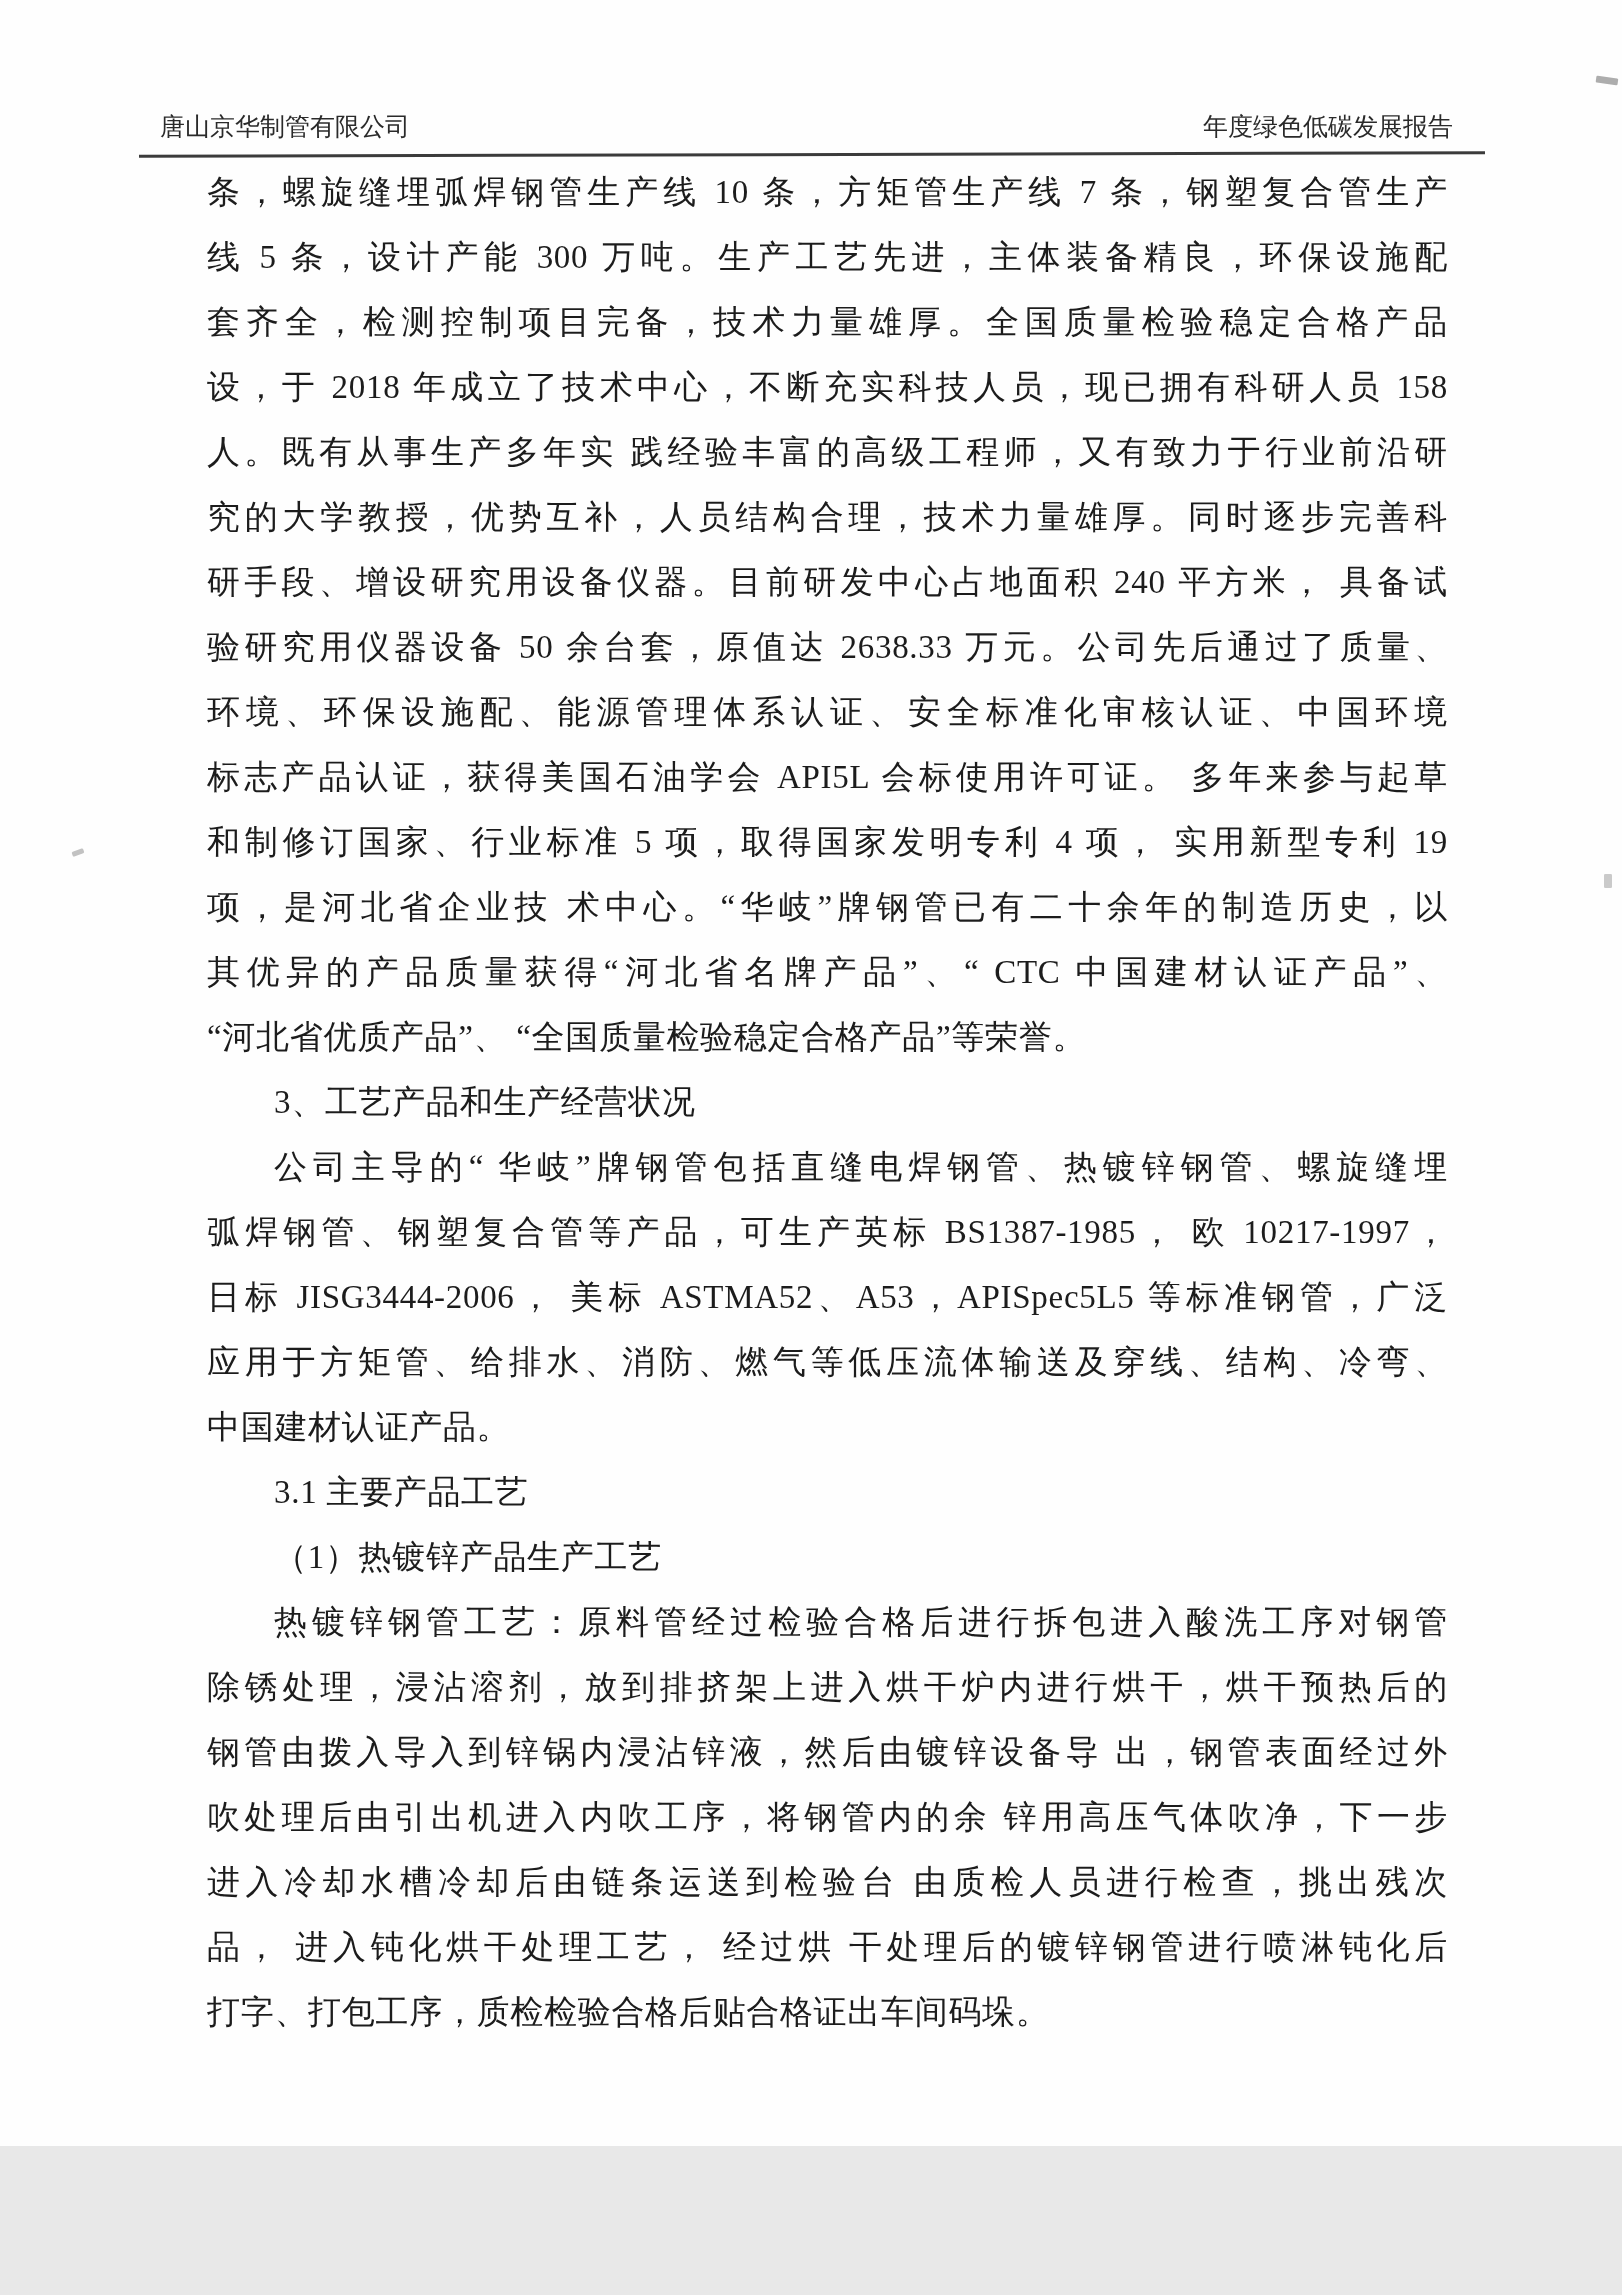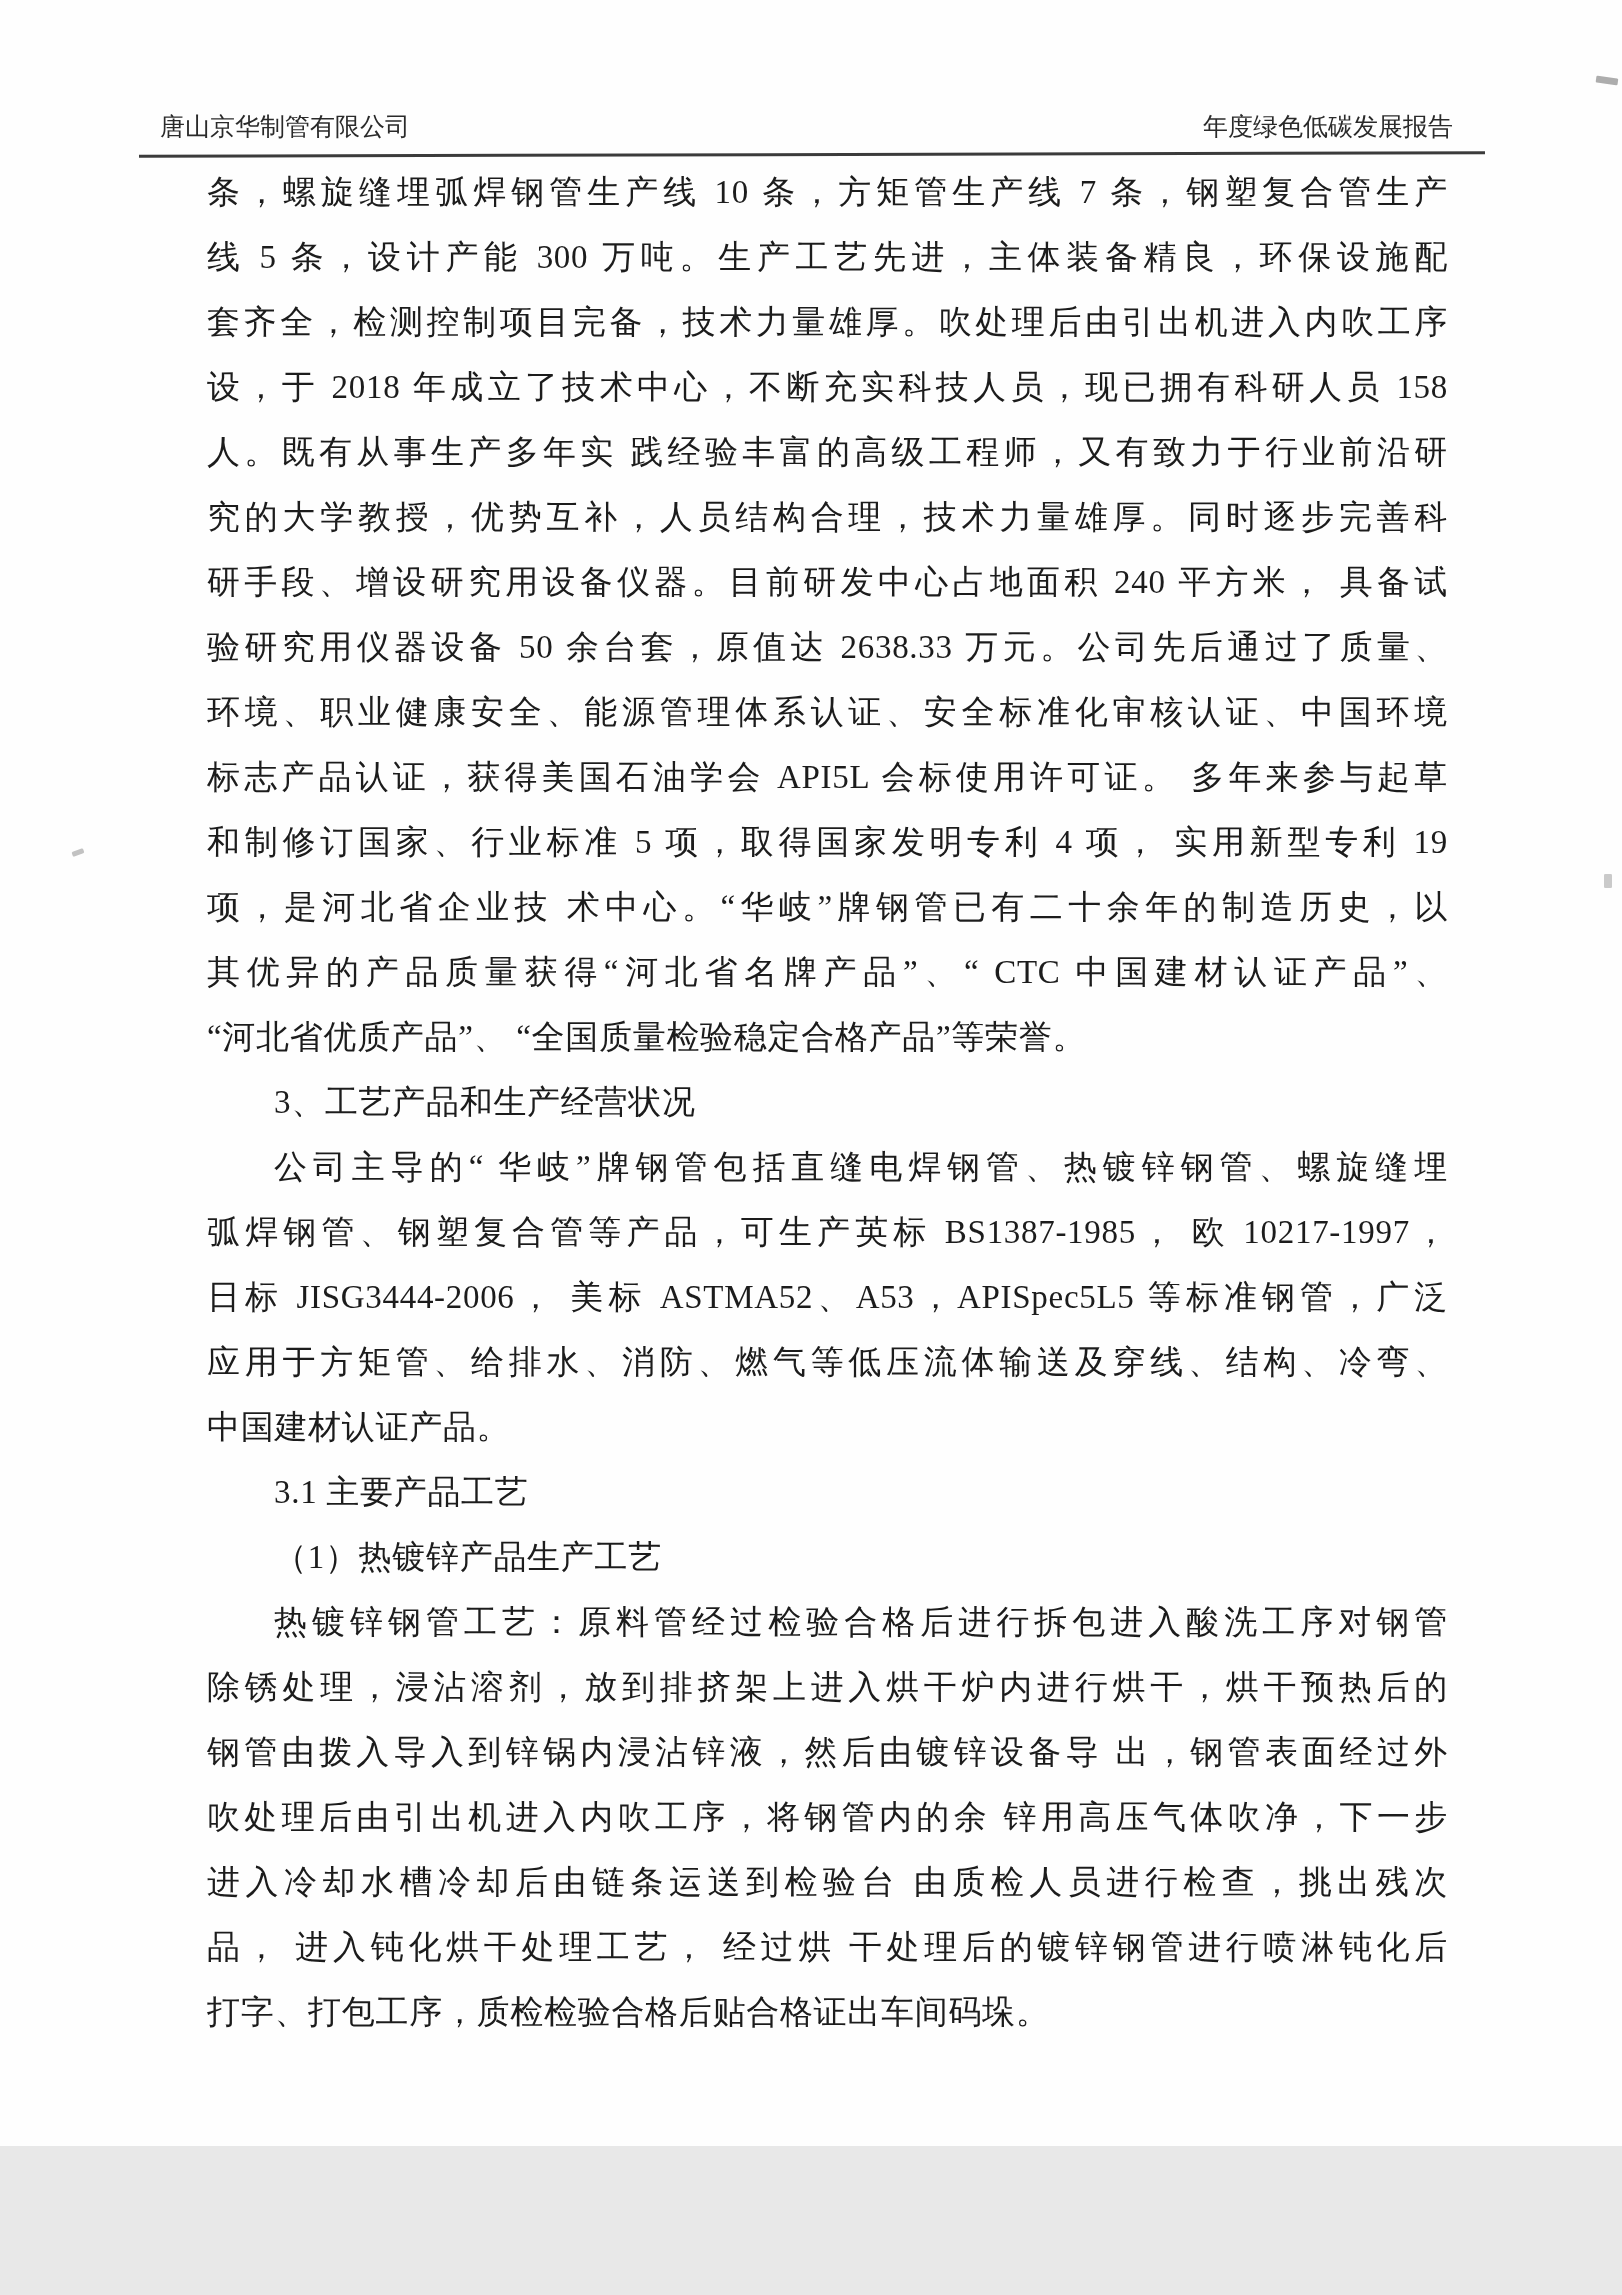--- a/index.html
+++ b/index.html
@@ -77,27 +77,27 @@
 
   <div class="header">
     <span>唐山京华制管有限公司</span>
     <span>年度绿色低碳发展报告</span>
   </div>
   <div class="header-rule"></div>
 
   <div class="body-text">
     <div class="line">条，螺旋缝埋弧焊钢管生产线 10 条，方矩管生产线 7 条，钢塑复合管生产</div>
     <div class="line">线 5 条，设计产能 300 万吨。生产工艺先进，主体装备精良，环保设施配</div>
-    <div class="line">套齐全，检测控制项目完备，技术力量雄厚。吹处理后由引出机进入内吹工序</div>
+    <div class="line">套齐全，检测控制项目完备，技术力量雄厚。全国质量检验稳定合格产品</div>
     <div class="line">设，于 2018 年成立了技术中心，不断充实科技人员，现已拥有科研人员 158</div>
     <div class="line">人。既有从事生产多年实 践经验丰富的高级工程师，又有致力于行业前沿研</div>
     <div class="line">究的大学教授，优势互补，人员结构合理，技术力量雄厚。同时逐步完善科</div>
     <div class="line">研手段、增设研究用设备仪器。目前研发中心占地面积 240 平方米， 具备试</div>
     <div class="line">验研究用仪器设备 50 余台套，原值达 2638.33 万元。公司先后通过了质量、</div>
-    <div class="line">环境、职业健康安全、能源管理体系认证、安全标准化审核认证、中国环境</div>
+    <div class="line">环境、环保设施配、能源管理体系认证、安全标准化审核认证、中国环境</div>
     <div class="line">标志产品认证，获得美国石油学会 API5L 会标使用许可证。 多年来参与起草</div>
     <div class="line">和制修订国家、行业标准 5 项，取得国家发明专利 4 项， 实用新型专利 19</div>
     <div class="line">项，是河北省企业技 术中心。“华岐”牌钢管已有二十余年的制造历史，以</div>
     <div class="line">其优异的产品质量获得“河北省名牌产品”、“ CTC 中国建材认证产品”、</div>
     <div class="line end">“河北省优质产品”、 “全国质量检验稳定合格产品”等荣誉。</div>
     <div class="line start end">3、工艺产品和生产经营状况</div>
     <div class="line start">公司主导的“ 华岐”牌钢管包括直缝电焊钢管、热镀锌钢管、螺旋缝埋</div>
     <div class="line">弧焊钢管、钢塑复合管等产品，可生产英标 BS1387-1985， 欧 10217-1997，</div>
     <div class="line">日标 JISG3444-2006， 美标 ASTMA52、A53，APISpec5L5 等标准钢管，广泛</div>
     <div class="line">应用于方矩管、给排水、消防、燃气等低压流体输送及穿线、结构、冷弯、</div>

